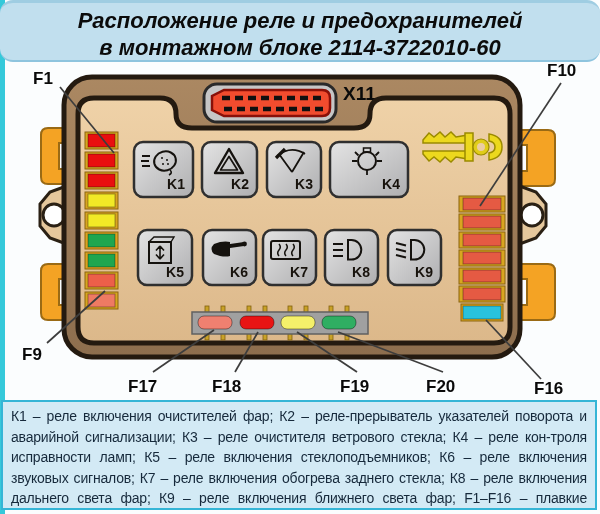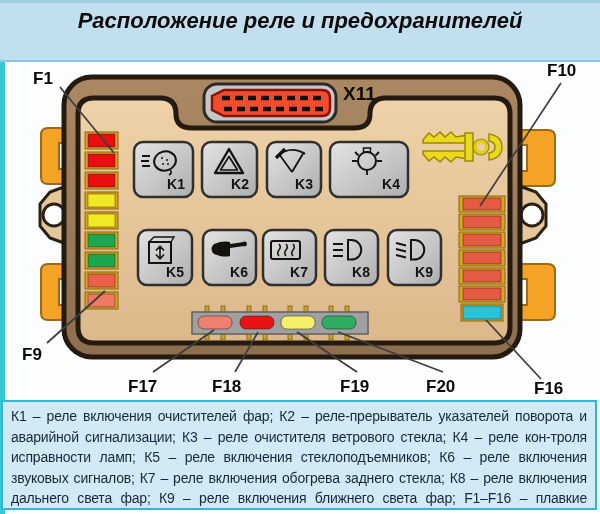--- a/index.html
+++ b/index.html
@@ -1,41 +1,42 @@
 <!DOCTYPE html>
 <html><head>
 <meta charset="utf-8">
 <style>
   html,body{margin:0;padding:0;background:#ffffff;}
   .page{position:relative;width:600px;height:514px;background:#fbfdfe;overflow:hidden;
         font-family:"Liberation Sans",sans-serif;}
   .cyan-stripe{position:absolute;left:0;top:0;width:5px;height:514px;background:#35c9da;}
   .title{position:absolute;left:0;top:0;width:600px;height:62px;background:#c1dfee;
          border-top:3px solid #9fcde2;border-bottom:2px solid #8ec4de;box-sizing:border-box;
-         text-align:center;padding-top:4px;}
+         text-align:center;padding-top:4px;border-radius:13px;}
   .title div{font-weight:bold;font-style:italic;font-size:22px;line-height:27px;color:#0b0b0b;}
   .diagram{position:absolute;left:0;top:62px;width:600px;height:338px;}
   .legend{position:absolute;left:1px;top:400px;width:596px;height:110px;background:#d3eaf5;
           border:2px solid #35b5d6;box-sizing:border-box;padding:4px 8px;}
   .legend p{margin:0;font-size:14px;line-height:20.5px;letter-spacing:-0.2px;color:#16293b;
             text-align:justify;}
   svg text{font-family:"Liberation Sans",sans-serif;}
   .lbl{font-weight:bold;font-size:17px;fill:#0a0a0a;}
   .klbl{font-weight:bold;font-size:14px;fill:#17120c;}
   .xlbl{font-weight:bold;font-size:19px;fill:#0a0a0a;}
   .leader{stroke:#3d3d3d;stroke-width:1.7;}
 </style>
 </head>
 <body>
 
 <div class="page">
   <div class="cyan-stripe"></div>
 
   <div class="title">
     <div>Расположение реле и предохранителей</div>
+    <div>в монтажном блоке 2114-3722010-60</div>
   </div>
 
   <svg class="diagram" viewBox="0 62 600 338" width="600" height="338" xmlns="http://www.w3.org/2000/svg">
     <defs>
       <linearGradient id="brownGrad" x1="0" y1="0" x2="0" y2="1">
         <stop offset="0" stop-color="#ab8862"></stop>
           <stop offset="1" stop-color="#8d6e4e"></stop>
       </linearGradient>
       <linearGradient id="tanGrad" x1="0" y1="0" x2="0" y2="1">
         <stop offset="0" stop-color="#efd2a8"></stop>

